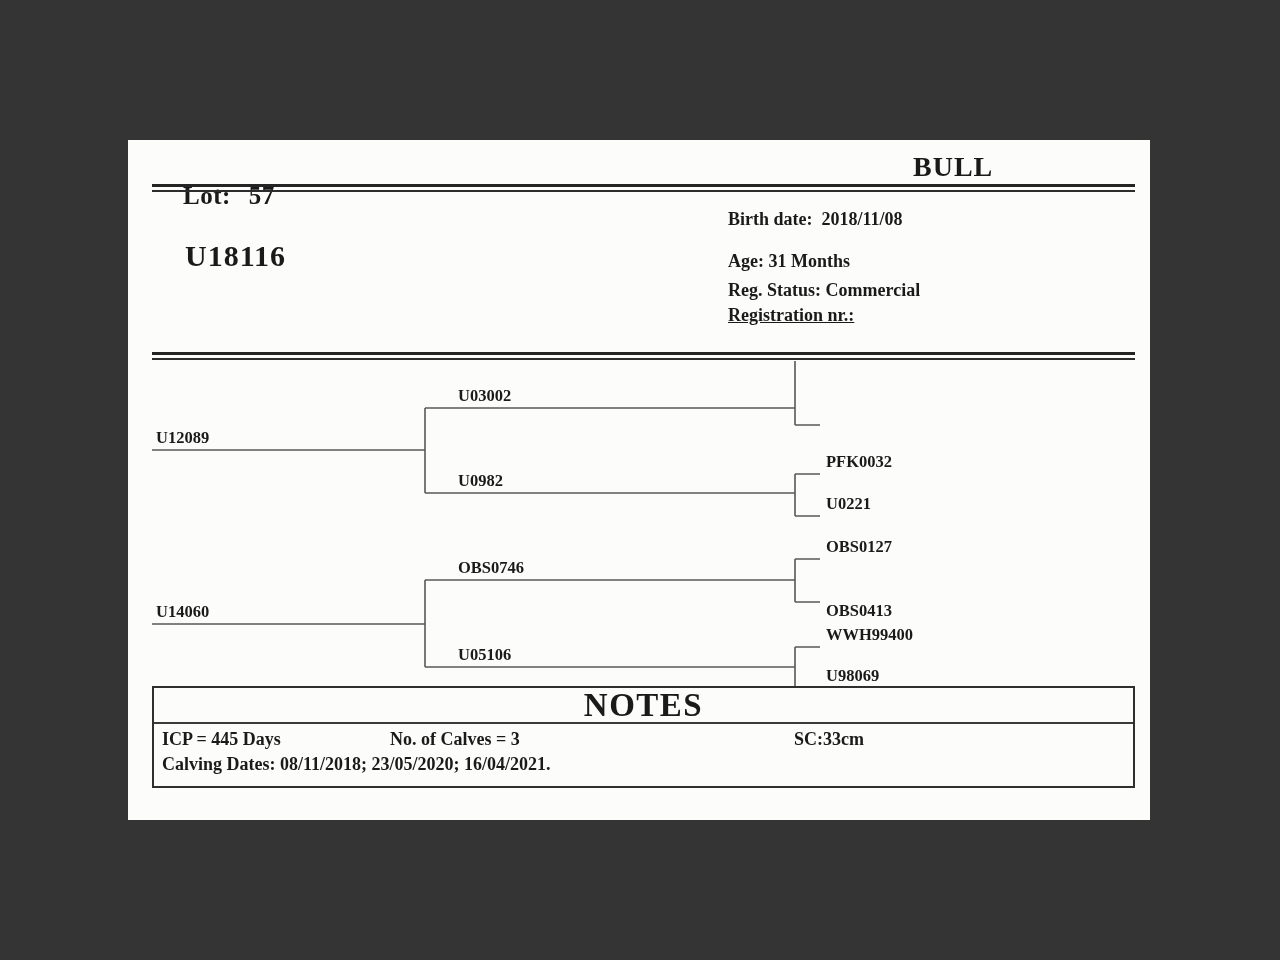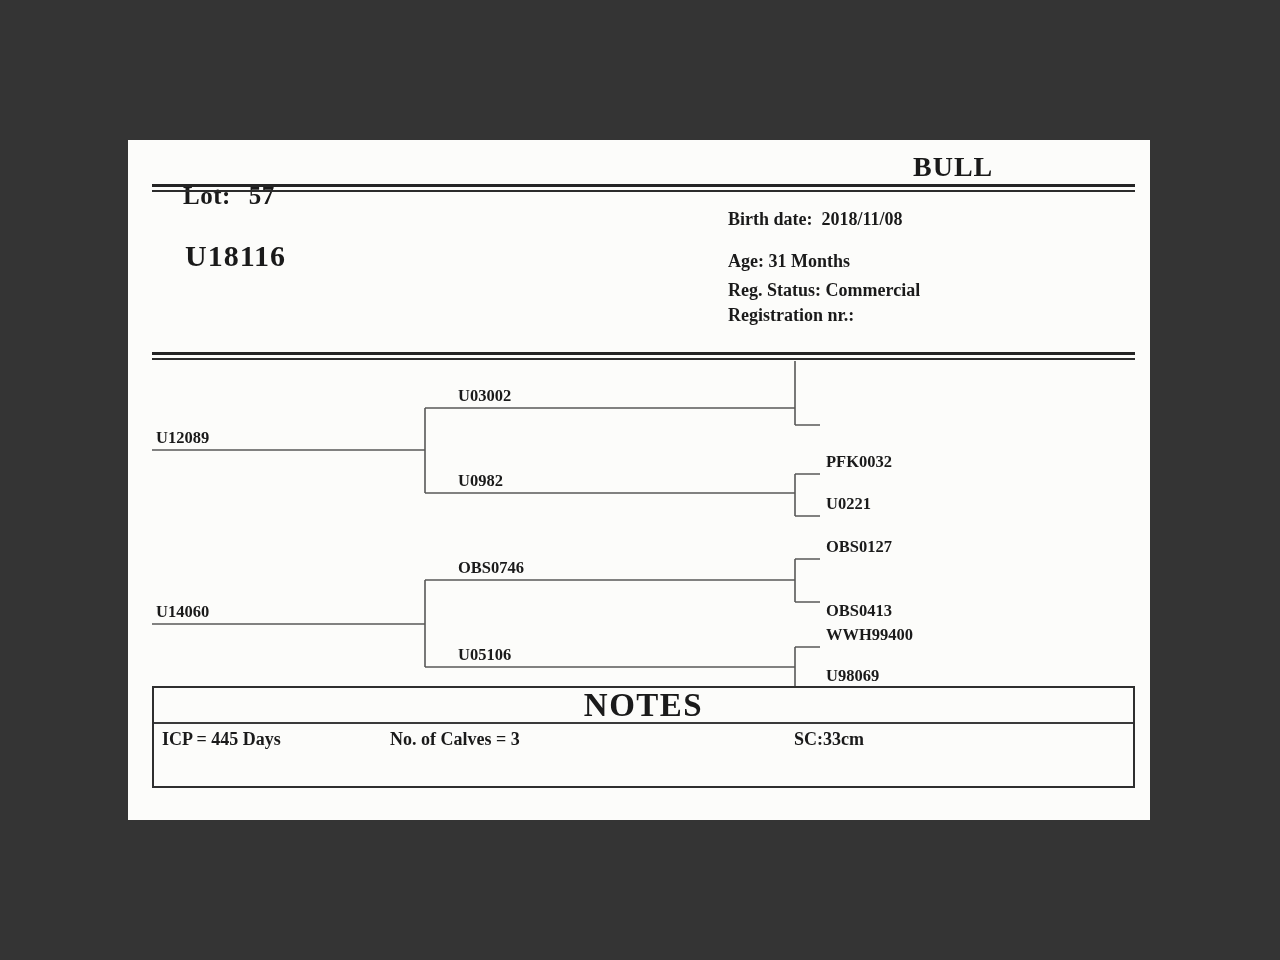--- a/index.html
+++ b/index.html
@@ -26,21 +26,21 @@
     border-top:3px solid #242424; border-bottom:2px solid #2c2c2c;
   }
   .rule1 { top:44px; }
   .rule2 { top:212px; }
   .name1 { left:57px; top:54px; font-size:33px; letter-spacing:0.5px; }
   .name2 { left:57px; top:99px; font-size:30px; letter-spacing:1px; }
   .detail { left:600px; font-size:18px; }
   .d1 { top:69px; }
   .d2 { top:111px; }
   .d3 { top:140px; }
-  .d4 { top:165px; }
+  .d4 { top:165px;text-decoration:underline; }
   .tree { position:absolute; left:0; top:0; }
   .ped-label { position:absolute; font-size:16.5px; line-height:20px; white-space:pre; }
   .notes-box {
     position:absolute; left:24px; top:546px; width:983px; height:102px;
     border:2px solid #2f2f2f; background:transparent;
   }
   .notes-header {
     position:absolute; left:0; top:0; width:100%; height:36px;
     border-bottom:2px solid #3a3a3a; text-align:center;
     font-size:33px; letter-spacing:1.5px; line-height:34px;
@@ -92,15 +92,16 @@
   <div class="ped-label" style="left:698px; top:397px;">OBS0127</div>
   <div class="ped-label" style="left:698px; top:441px;margin-top:20px;">OBS0413</div>
   <div class="ped-label" style="left:698px; top:485px;">WWH99400</div>
   <div class="ped-label" style="left:698px; top:526px;">U98069</div>
 
   <div class="notes-box">
     <div class="notes-header">NOTES</div>
     <div class="notes-row1 nr-icp">ICP = 445 Days</div>
     <div class="notes-row1 nr-calves">No. of Calves = 3</div>
     <div class="notes-row1 nr-sc">SC:33cm</div>
+    <div class="notes-row2">Calving Dates: 08/11/2018; 23/05/2020; 16/04/2021.</div>
   </div>
 
 </div>
 
 </body></html>

